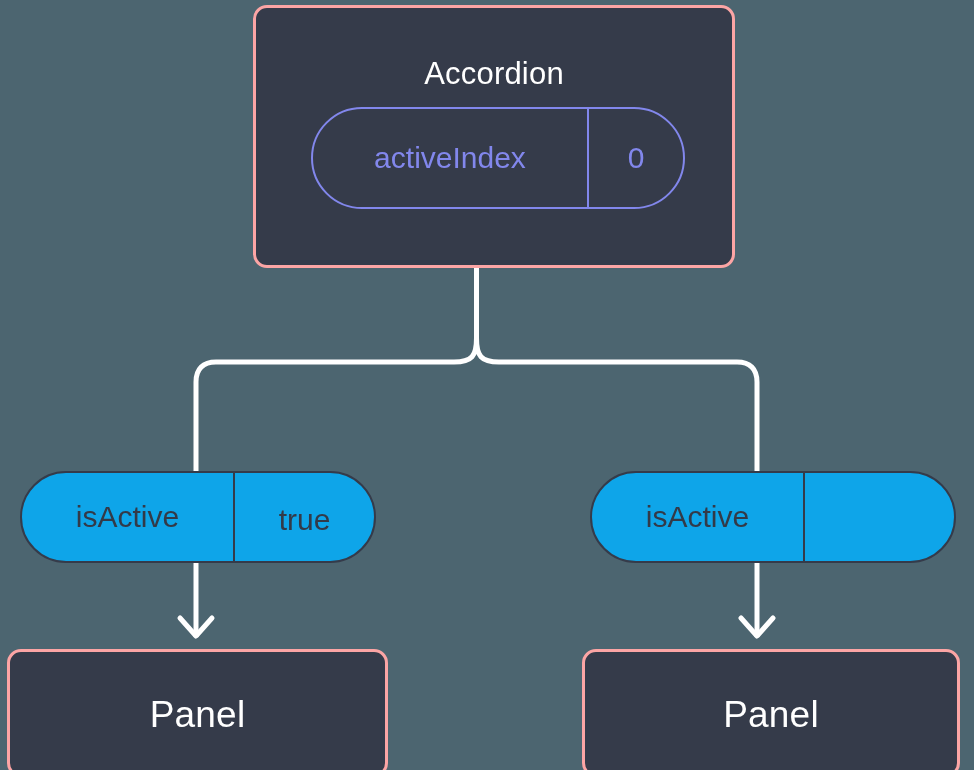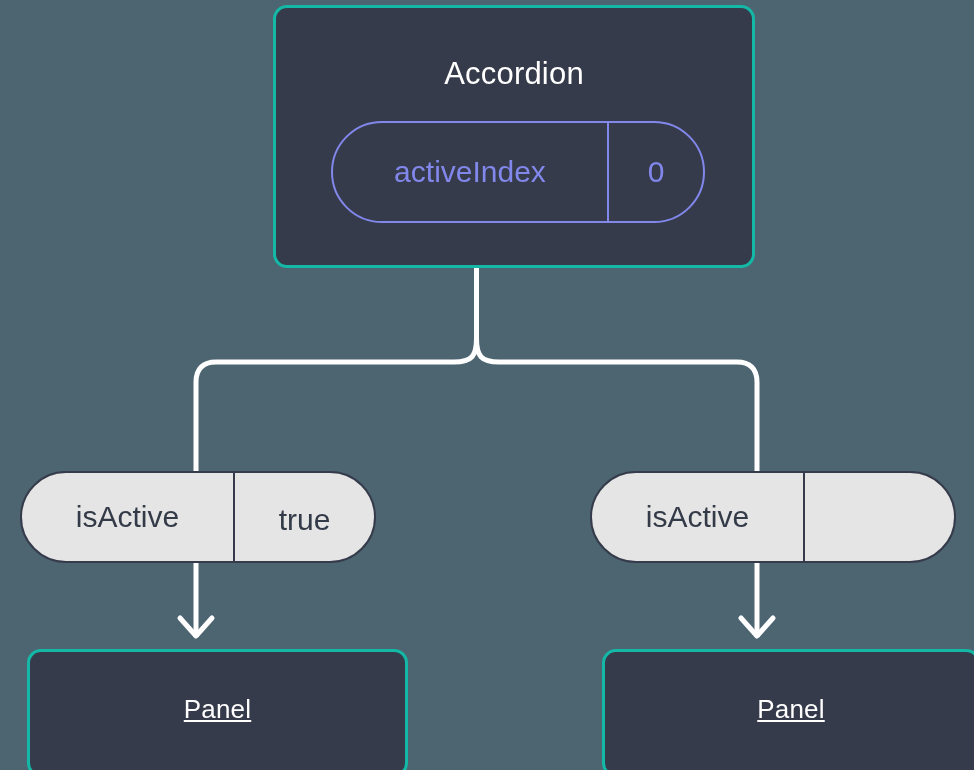--- a/index.html
+++ b/index.html
@@ -23,43 +23,42 @@
     width: 974px; height: 770px;
     z-index: 1;
     pointer-events: none;
   }
 
   
   .node-box {
     position: absolute;
     box-sizing: border-box;
     background: #353b4a;
-    border: 3px solid #14b8a6;
+    border: 3px solid #fca5a5;
     border-radius: 14px;
     z-index: 2;
-    margin-left: 20px;
   }
   .box-accordion {
     left: 253px; top: 5px;
     width: 482px; height: 263px;
   }
   .box-title {
     position: absolute;
     left: 0; right: 0; top: 48px;
     text-align: center;
     color: #ffffff;
     font-size: 31px;
     letter-spacing: 0.2px;
   }
 
   
   .pill-outline {
     position: absolute;
     box-sizing: border-box;
-    left: 55px; top: 113px;
+    left: 55px; top: 99px;
     width: 374px; height: 102px;
     border: 2px solid #8287ec;
     border-radius: 51px;
     display: flex;
     align-items: stretch;
     overflow: hidden;
   }
   .pill-outline .seg {
     display: flex;
     align-items: center;
@@ -74,21 +73,21 @@
   }
   .pill-outline .seg-val {
     flex: 1 1 auto;
   }
 
   
   .pill-filled {
     position: absolute;
     box-sizing: border-box;
     height: 92px;
-    background: #e5e5e5;
+    background: #0ea5e9;
     border: 2px solid #353b4a;
     border-radius: 46px;
     display: flex;
     align-items: stretch;
     overflow: hidden;
     z-index: 2;
   }
   .pill-filled .seg {
     display: flex;
     align-items: center;
@@ -113,23 +112,22 @@
     position: absolute;
     top: 649px;
     height: 128px;
     display: flex;
     align-items: flex-start;
     justify-content: center;
   }
   .box-panel .panel-label {
     margin-top: 42px;
     color: #ffffff;
-    font-size: 26px;
+    font-size: 37px;
     letter-spacing: 0.2px;
-    text-decoration: underline;
   }
   .panel-left  { left: 7px;   width: 381px; }
   .panel-right { left: 582px; width: 378px; }
 </style>
 </head>
 <body>
 
 <div id="stage">
 
   <svg id="connectors" viewBox="0 0 974 770" width="974" height="770">

